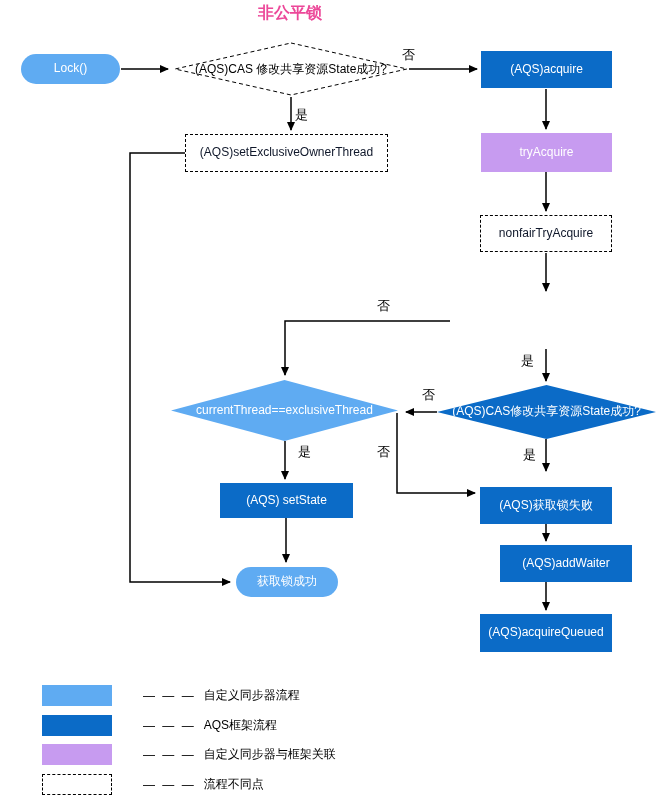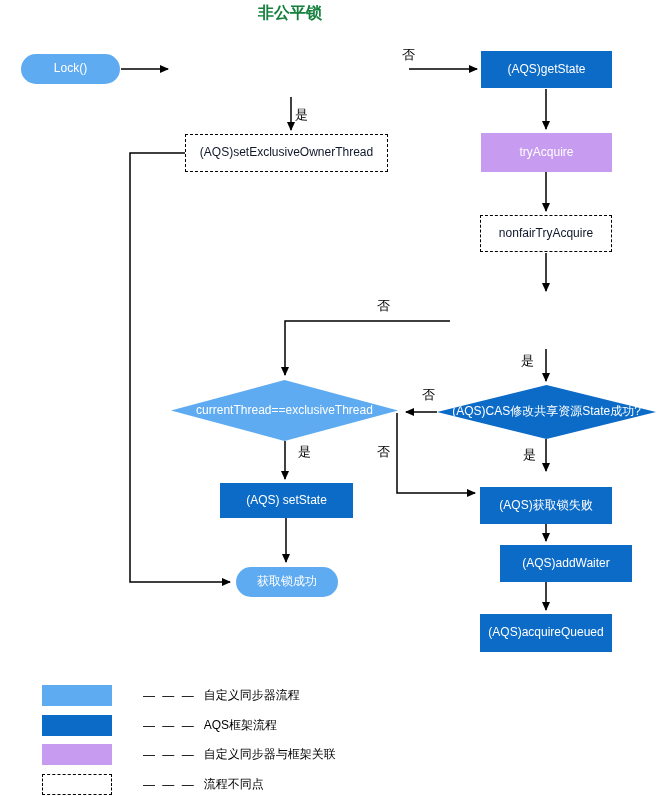--- a/index.html
+++ b/index.html
@@ -10,21 +10,21 @@
   }
   html,body{margin:0;padding:0;background:#f3f3f3;}
   #canvas{
     position:relative;width:658px;height:796px;background:#ffffff;
     font-family:"Liberation Sans","DejaVu Sans",sans-serif;
     overflow:hidden;
   }
   #edges{position:absolute;left:0;top:0;width:658px;height:796px;pointer-events:none;}
   .title{
     position:absolute;left:210px;top:3px;width:160px;text-align:center;
-    font-size:16px;font-weight:bold;color:#15803d;
+    font-size:16px;font-weight:bold;color:#ec4899;
   }
   .node{
     position:absolute;display:flex;align-items:center;justify-content:center;
     font-size:12px;line-height:1.15;text-align:left;box-sizing:border-box;
     white-space:nowrap;
   }
   .pill{background:var(--light-blue);color:#fff;border-radius:15px;}
   .box-blue{background:var(--dark-blue);color:#fff;}
   .box-purple{background:var(--purple);color:#fff;}
   .box-dashed{background:#fff;border:1px dashed #000;color:#0f172a;}
@@ -74,22 +74,28 @@
       <path d="M546,582 V610" marker-end="url(#ah)"></path>
       <path d="M286,518 V562" marker-end="url(#ah)"></path>
       <path d="M185,153 H130 V582 H230" marker-end="url(#ah)"></path>
     </g>
   </svg>
 
   <div class="title">非公平锁</div>
 
   <div class="node pill" style="left:21px;top:54px;width:99px;height:30px;">Lock()</div>
 
+  <div class="diamond-dashed" style="left:173px;top:42px;width:236px;height:54px;">
+    <svg width="236" height="54" viewBox="0 0 236 54">
+      <polygon points="118,1 234,27 118,53 2,27" fill="#ffffff" stroke="#000" stroke-width="1" stroke-dasharray="4,3"></polygon>
+    </svg>
+    <span>(AQS)CAS 修改共享资源State成功?</span>
+  </div>
 
-  <div class="node box-blue" style="left:481px;top:51px;width:131px;height:37px;">(AQS)getState</div>
+  <div class="node box-blue" style="left:481px;top:51px;width:131px;height:37px;">(AQS)acquire</div>
 
   <div class="node box-purple" style="left:481px;top:133px;width:131px;height:39px;">tryAcquire</div>
 
   <div class="node box-dashed" style="left:480px;top:215px;width:132px;height:37px;">nonfairTryAcquire</div>
 
   <div class="node box-dashed" style="left:185px;top:134px;width:203px;height:38px;">(AQS)setExclusiveOwnerThread</div>
 
 
   <div class="node diamond light" style="left:171px;top:380px;width:227px;height:61px;">currentThread==exclusiveThread</div>
 

